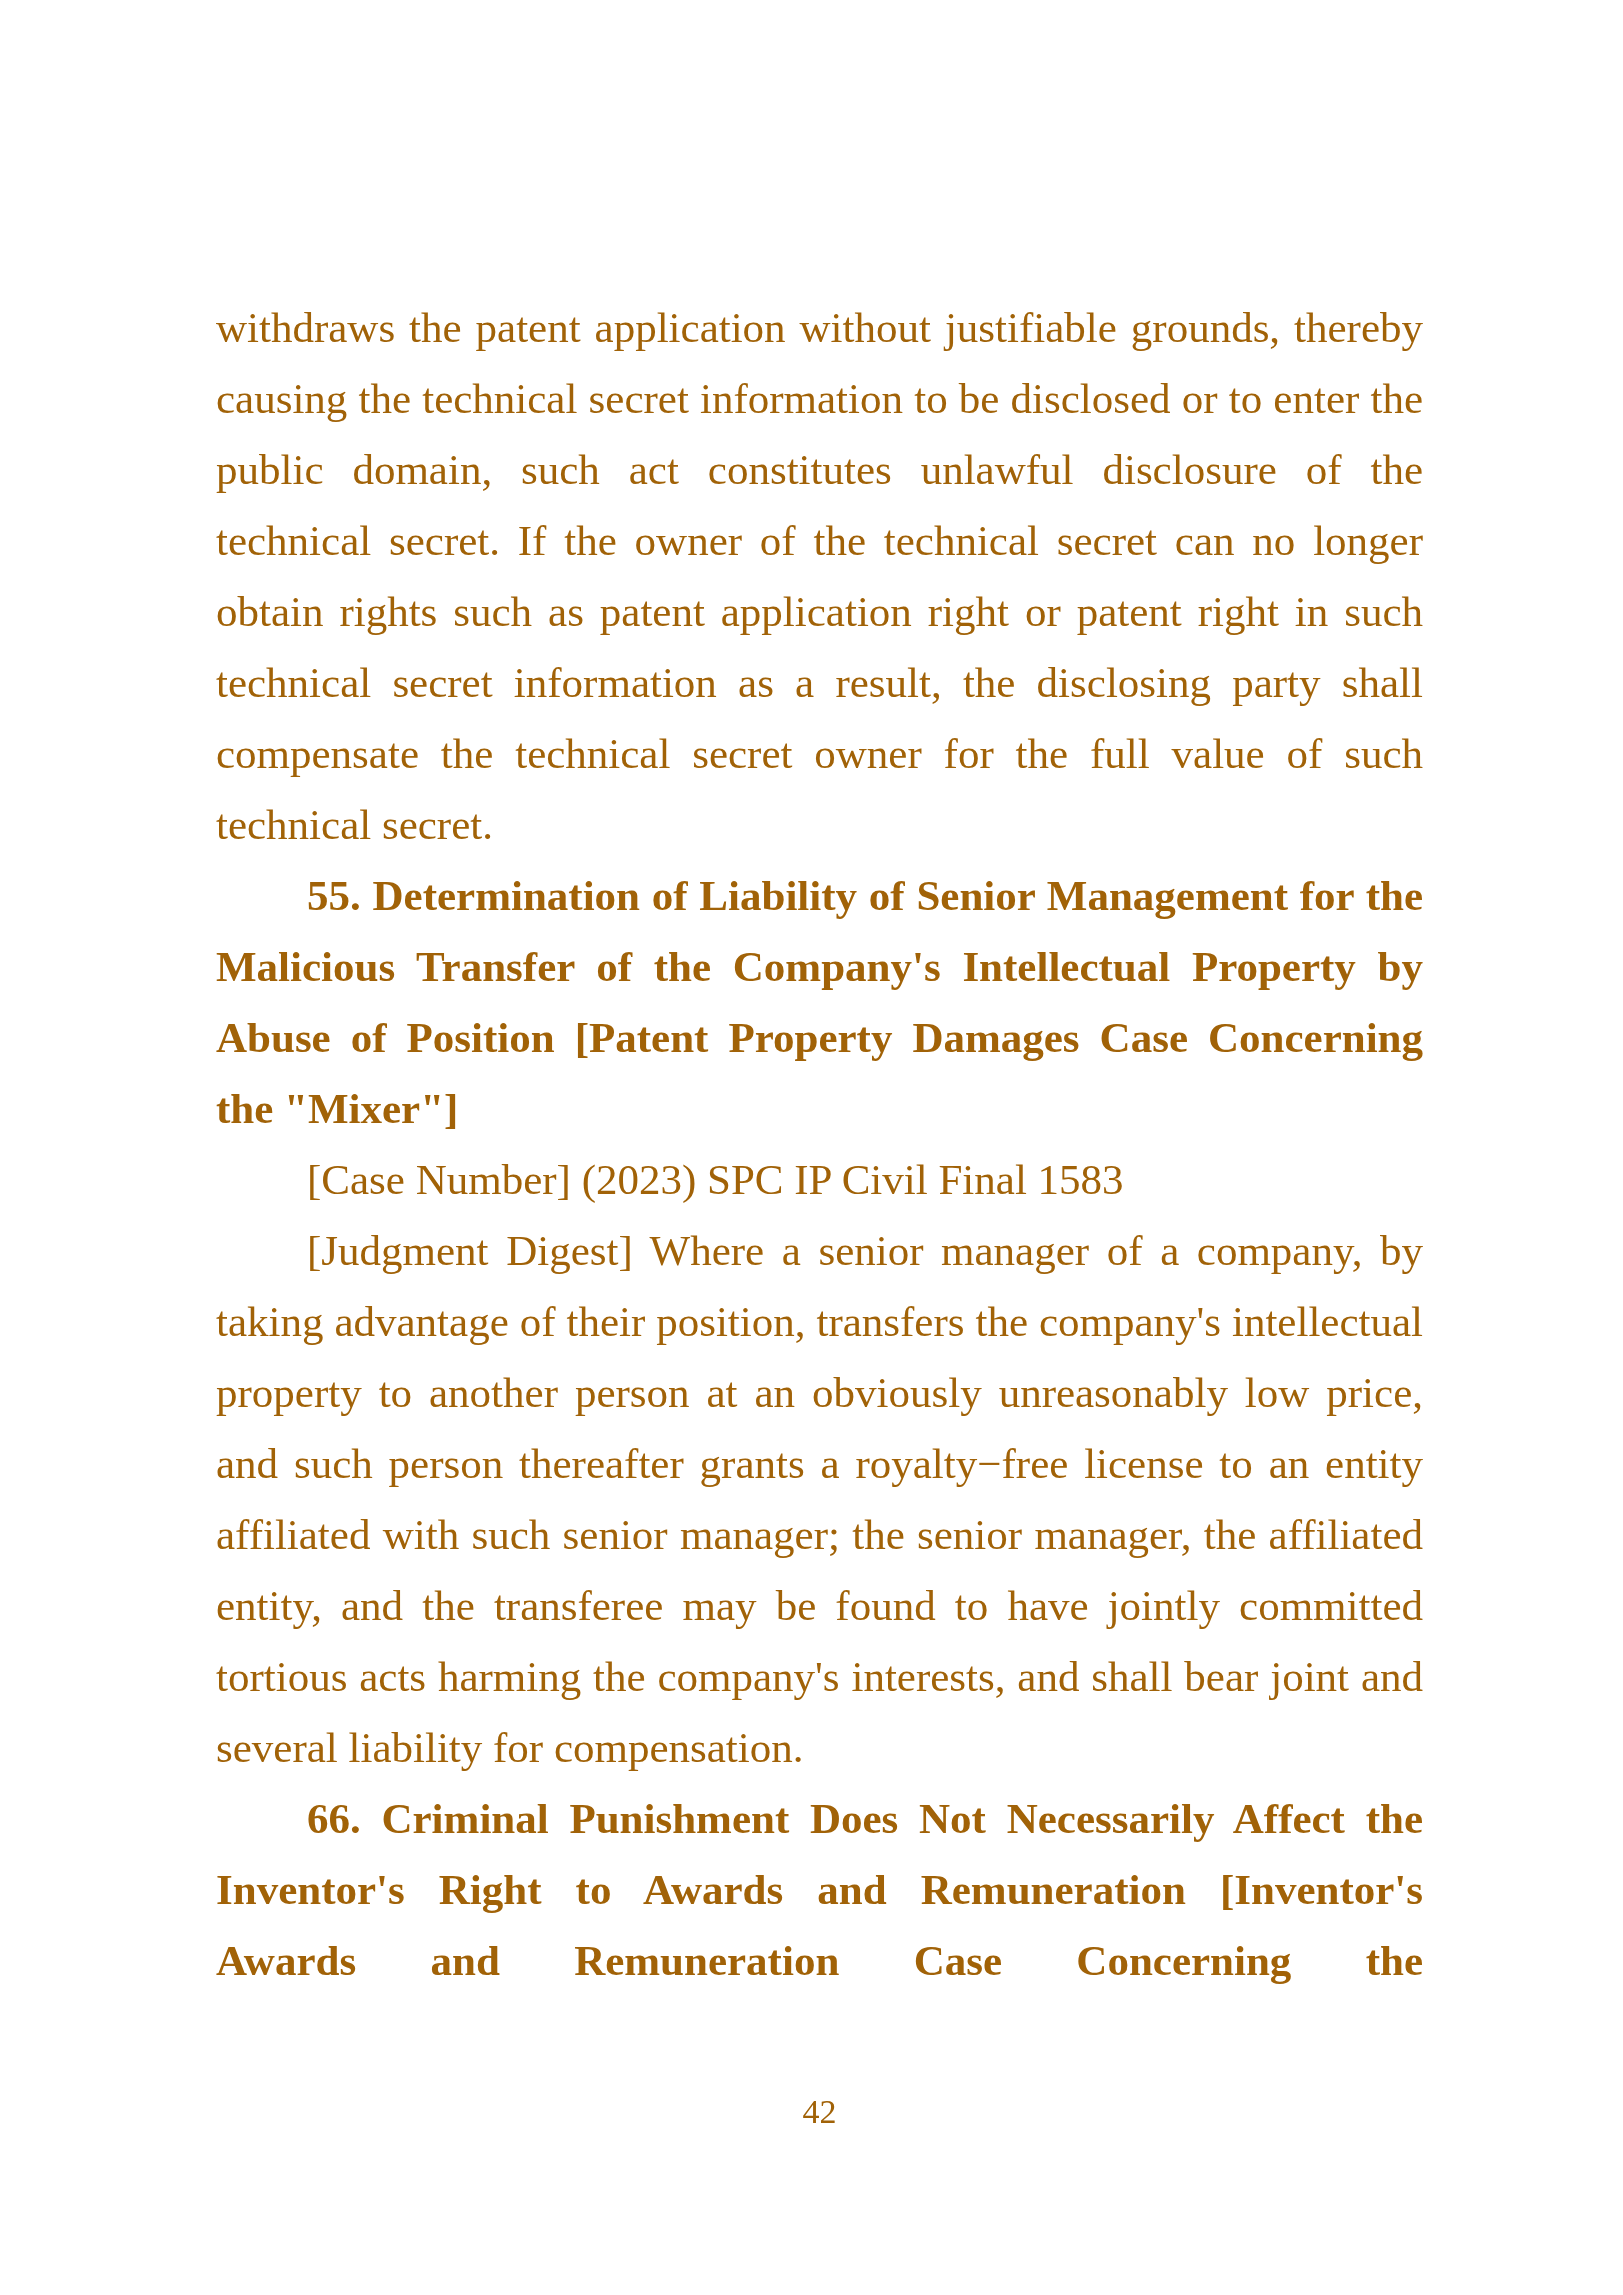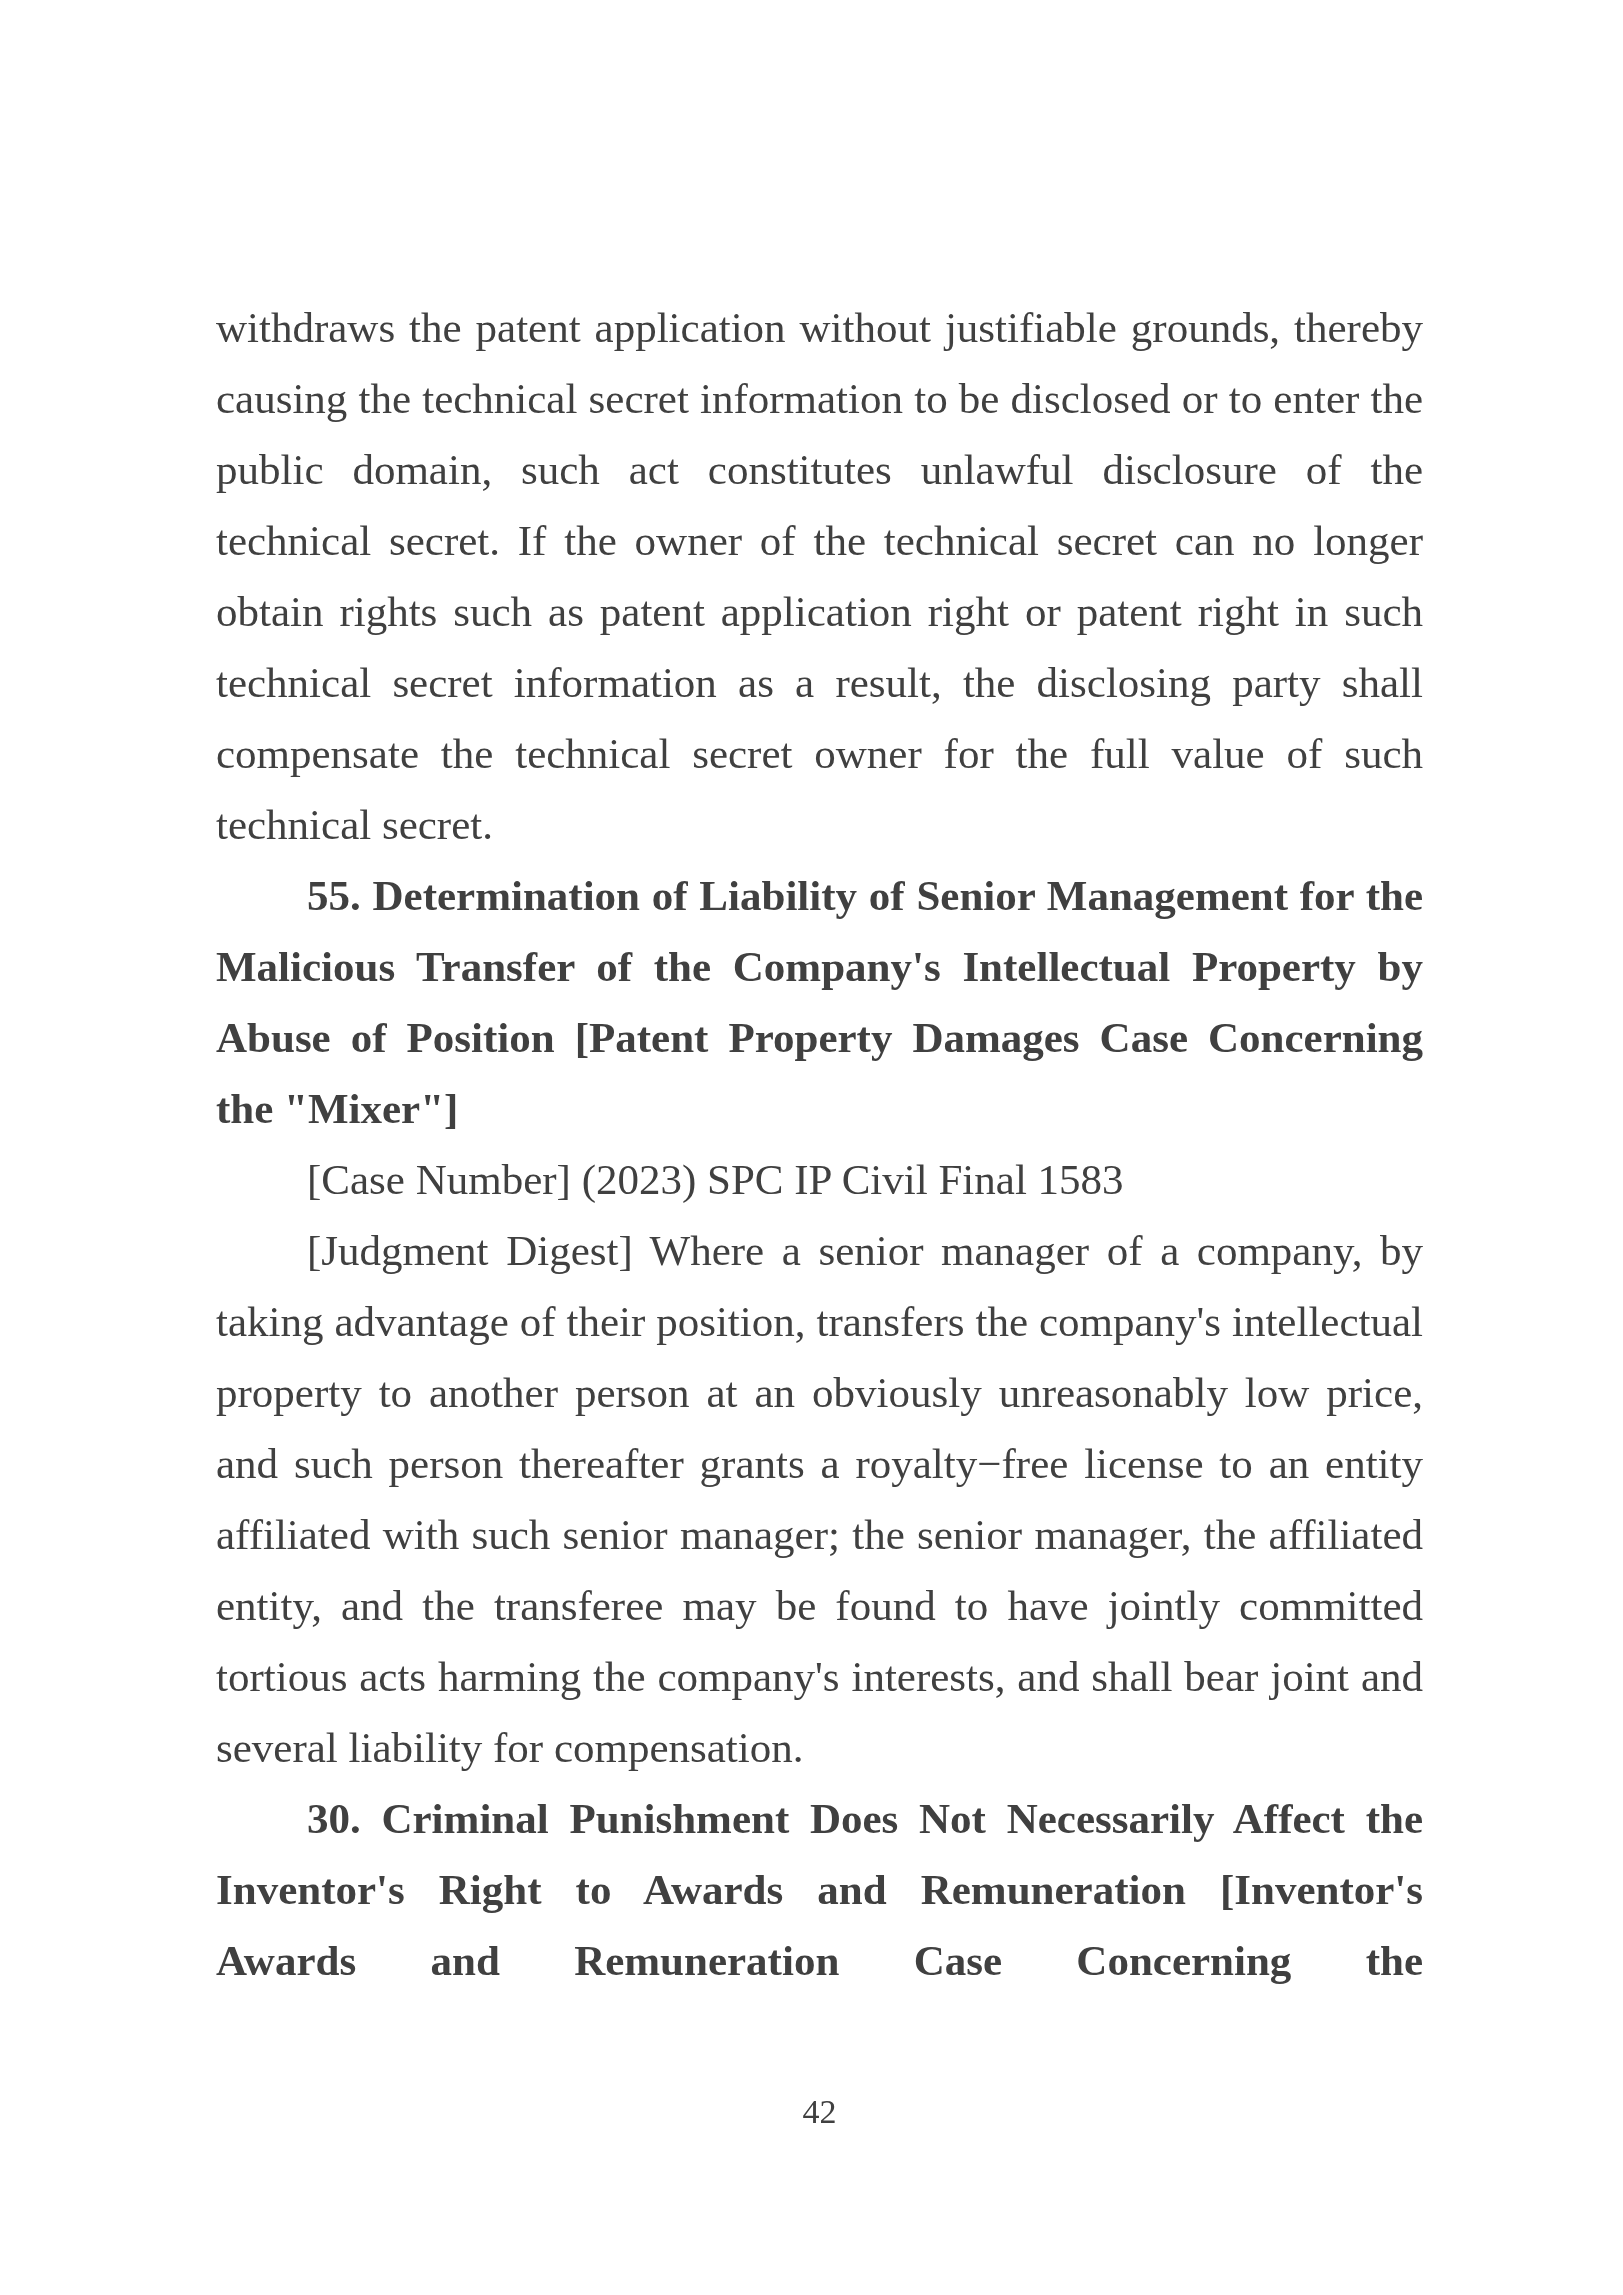--- a/index.html
+++ b/index.html
@@ -5,21 +5,21 @@
   html, body {
     margin: 0;
     padding: 0;
     background: #ffffff;
   }
   .page {
     position: relative;
     width: 1623px;
     height: 2295px;
     background: #ffffff;
-    color: #404040;
+    color: #a16207;
     font-family: "Liberation Serif", "DejaVu Serif", serif;
     overflow: hidden;
   }
   .content {
     position: absolute;
     left: 216px;
     top: 292px;
     width: 1207px;
     font-size: 43px;
     line-height: 71px;
@@ -62,21 +62,21 @@
   <main class="content">
 
     <p class="para">withdraws the patent application without justifiable grounds, thereby causing the technical secret information to be disclosed or to enter the public domain, such act constitutes unlawful disclosure of the technical secret. If the owner of the technical secret can no longer obtain rights such as patent application right or patent right in such technical secret information as a result, the disclosing party shall compensate the technical secret owner for the full value of such technical secret.</p>
 
     <p class="para heading indent">55. Determination of Liability of Senior Management for the Malicious Transfer of the Company's Intellectual Property by Abuse of Position [Patent Property Damages Case Concerning the "Mixer"]</p>
 
     <p class="para indent">[Case Number] (2023) SPC IP Civil Final 1583</p>
 
     <p class="para indent">[Judgment Digest] Where a senior manager of a company, by taking advantage of their position, transfers the company's intellectual property to another person at an obviously unreasonably low price, and such person thereafter grants a royalty−free license to an entity affiliated with such senior manager; the senior manager, the affiliated entity, and the transferee may be found to have jointly committed tortious acts harming the company's interests, and shall bear joint and several liability for compensation.</p>
 
-    <p class="para heading indent justify-last">30. Criminal Punishment Does Not Necessarily Affect the Inventor's Right to Awards and Remuneration [Inventor's Awards and Remuneration Case Concerning the</p>
+    <p class="para heading indent justify-last">66. Criminal Punishment Does Not Necessarily Affect the Inventor's Right to Awards and Remuneration [Inventor's Awards and Remuneration Case Concerning the</p>
 
   </main>
 
   <footer class="footer">
     <span class="page-number">42</span>
   </footer>
 
 </div>
 
 

